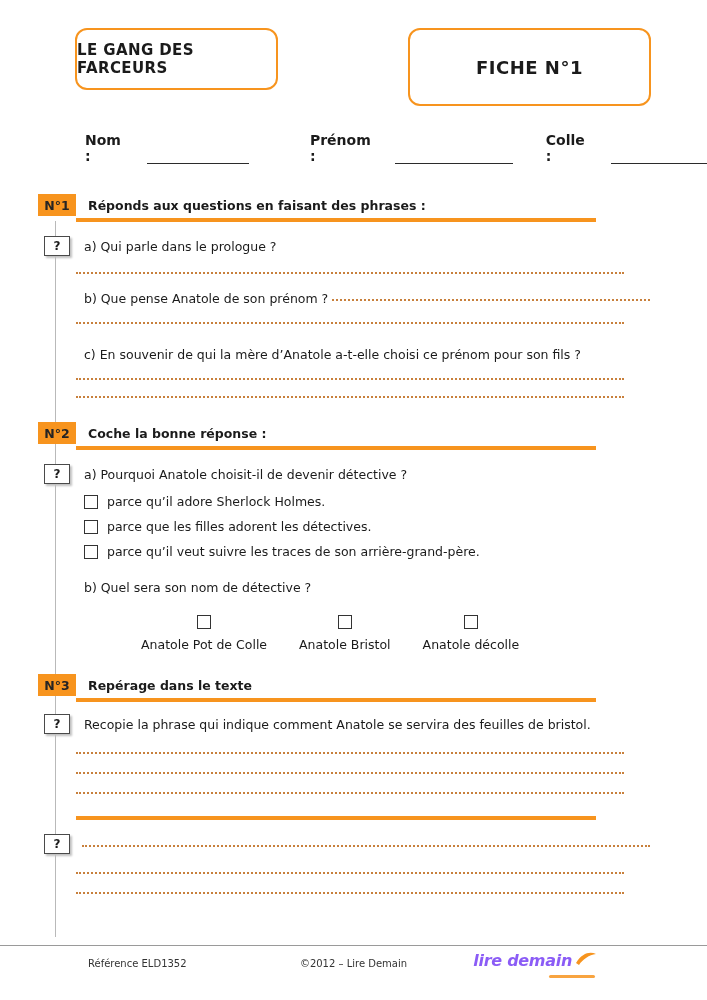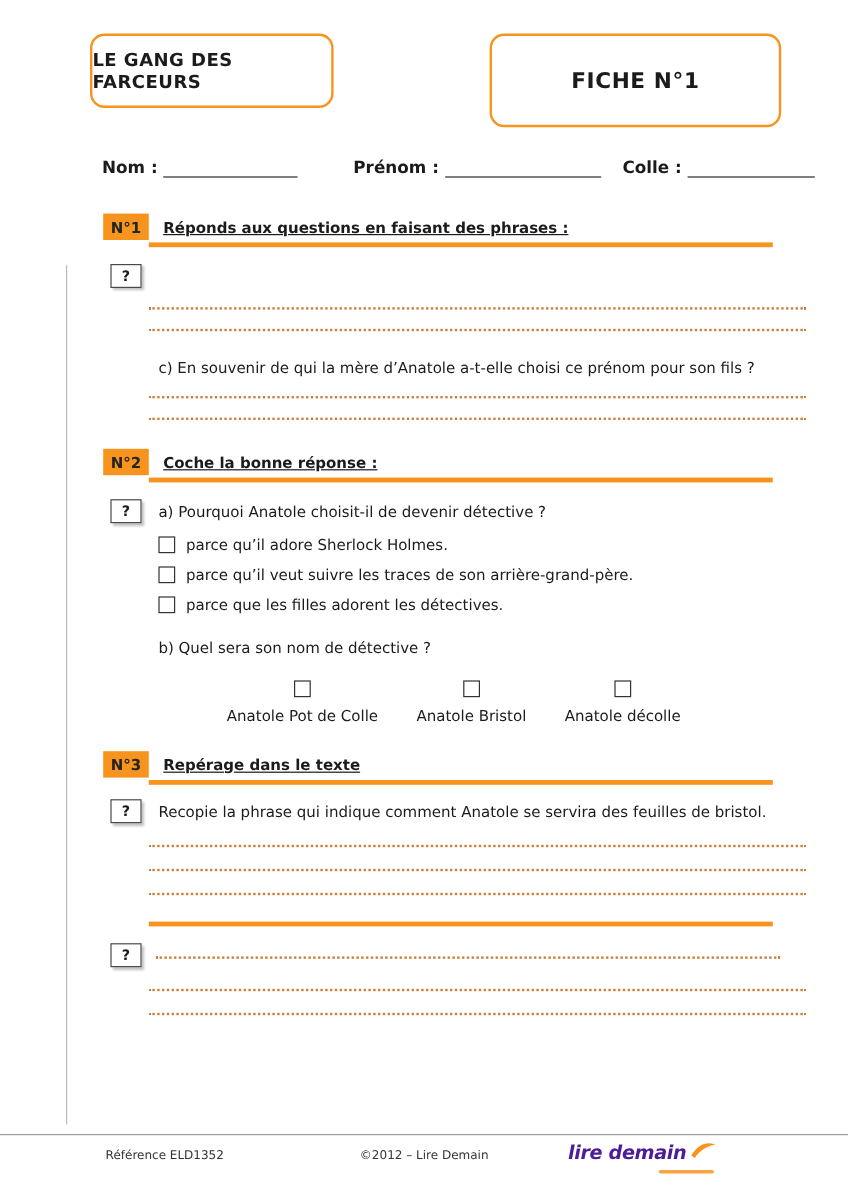--- a/index.html
+++ b/index.html
@@ -14,44 +14,44 @@
   .header { display:flex; padding-top:28px; }
   .hbox {
     border:2.5px solid var(--accent,#F7941E); border-radius:12px;
     display:flex; align-items:center; justify-content:center; font-weight:bold;
     background:#fff;
   }
   .hbox-left  { margin-left:75px; width:203px; height:62px; font-size:15px; letter-spacing:.4px; }
   .hbox-right { margin-left:auto; margin-right:56px; width:243px; height:78px; font-size:18px; letter-spacing:.5px; }
 
   
-  .identity-row { display:flex; align-items:flex-end; margin:26px 0 0 85px; font-size:14px; font-weight:bold; }
+  .identity-row { display:flex; align-items:flex-end; margin:26px 0 0 85px; font-size:14px; font-weight:bold;gap:15px; }
   .write-line { display:inline-block; border-bottom:1.5px solid #2b2b2b; height:15px; margin-left:5px; }
   .w-nom    { width:112px; margin-right:46px; }
   .w-prenom { width:130px; margin-right:18px; }
   .w-date   { width:106px; }
 
   
   .title-banner {
     margin:20px 0 0 67px; width:580px; border:2px solid var(--accent,#F7941E);
     text-align:center; font-weight:bold; font-size:14.5px; padding:8px 0; background:#fff;
   }
 
   .left-rule { position:absolute; left:55px; top:221px; width:1px; height:716px; background:#b9b9b9; }
 
   
-  .sec { margin-left:86px; margin-right:57px; position:relative; }
+  .sec { margin-left:38px; margin-right:57px; position:relative; }
   .mt-s1 { margin-top:30px; } .mt-s2 { margin-top:24px; } .mt-s3 { margin-top:22px; } .mt-s4 { margin-top:22px; }
   .sec-head { display:flex; align-items:center; }
   .badge {
     min-width:38px; height:22px; padding:0 4px; background:var(--accent,#F7941E);
     color:#242424; font-weight:bold; font-size:12.5px;
     display:flex; align-items:center; justify-content:center;
   }
-  .sec-title { margin-left:12px; font-weight:bold; font-size:12.5px; white-space:nowrap;text-decoration:underline; }
+  .sec-title { margin-left:12px; font-weight:bold; font-size:12.5px; white-space:nowrap; }
   .sec-bar { height:4px; background:var(--accent,#F7941E); margin:2px 0 0 38px; width:520px; }
 
   .q-row { display:flex; align-items:flex-start; margin-top:14px; font-size:12.5px; }
   .qbox {
     width:26px; height:20px; border:1px solid #4a4a4a; background:#fff;
     box-shadow:2px 2px 2px #c0c0c0;
     display:flex; align-items:center; justify-content:center;
     font-weight:bold; font-size:12px; margin-left:6px; flex:0 0 auto;
   }
   .qtext { margin-left:14px; padding-top:3px; white-space:nowrap; }
@@ -66,21 +66,21 @@
   .opt-row { display:flex; align-items:center; gap:9px; margin:10px 0 0 46px; font-size:12.5px; white-space:nowrap; }
   .cb { width:14px; height:14px; border:1.6px solid #333; background:#fff; flex:0 0 auto; }
   .opts-h { display:flex; gap:32px; margin:20px 0 0 103px; font-size:12.5px; }
   .opt-h { display:flex; align-items:center; gap:8px; white-space:nowrap;flex-direction:column; }
 
   
   .footer { position:absolute; left:0; right:0; bottom:0; height:55px; border-top:1px solid #9a9a9a; background:#fff; }
   .f-left   { position:absolute; left:88px; top:12px; font-size:10px; color:#333; }
   .f-center { position:absolute; left:50%; transform:translateX(-50%); top:12px; font-size:10px; color:#333; }
   .f-logo   { position:absolute; right:110px; top:5px; display:flex; align-items:center; color:var(--accent,#F7941E); }
-  .logo-text { font-style:italic; font-weight:bold; font-size:16px; color:#4c1d95; letter-spacing:-.3px; }
+  .logo-text { font-style:italic; font-weight:bold; font-size:16px; color:#8b5cf6; letter-spacing:-.3px; }
   .logo-swoosh { margin-left:3px; margin-top:-6px; }
   .logo-sub { position:absolute; right:112px; top:29px; width:46px; height:3px; background:var(--accent,#F7941E); opacity:.85; border-radius:2px; }
 </style>
 </head>
 <body>
 
 <div class="page">
 
   <div class="header">
     <div class="hbox hbox-left">
@@ -105,23 +105,28 @@
 
   <section class="sec mt-s1">
     <div class="sec-head">
       <div class="badge">N°1</div>
       <div class="sec-title">Réponds aux questions en faisant des phrases :</div>
     </div>
     <div class="sec-bar"></div>
 
     <div class="q-row">
       <div class="qbox">?</div>
-    </div>
-    <div class="dots full"></div>
-
+      <div class="qtext">a) Qui parle dans le prologue ?</div>
+    </div>
+    <div class="dots full"></div>
+
+    <div class="q-row indent">
+      <div class="qtext">b) Que pense Anatole de son prénom ?</div>
+      <div class="dots fill"></div>
+    </div>
     <div class="dots full"></div>
 
     <div class="q-row indent" style="margin-top:20px;">
       <div class="qtext">c) En souvenir de qui la mère d’Anatole a-t-elle choisi ce prénom pour son fils  ?</div>
     </div>
     <div class="dots full"></div>
     <div class="dots full"></div>
   </section>
 
   <section class="sec mt-s2">
@@ -135,25 +140,25 @@
       <div class="qbox">?</div>
       <div class="qtext">a) Pourquoi Anatole choisit-il de devenir détective ?</div>
     </div>
 
     <label class="opt-row">
       <span class="cb"></span>
       <span>parce qu’il adore Sherlock Holmes.</span>
     </label>
     <label class="opt-row">
       <span class="cb"></span>
-      <span>parce qu’il veut suivre les traces de son arrière-grand-père.</span>
+      <span>parce que les filles adorent les détectives.</span>
     </label>
     <label class="opt-row">
       <span class="cb"></span>
-      <span>parce que les filles adorent les détectives.</span>
+      <span>parce qu’il veut suivre les traces de son arrière-grand-père.</span>
     </label>
 
     <div class="q-row indent" style="margin-top:18px;">
       <div class="qtext">b) Quel sera son nom de détective ?</div>
     </div>
 
     <div class="opts-h">
       <label class="opt-h">
         <span class="cb"></span>
         <span>Anatole Pot de Colle</span>

